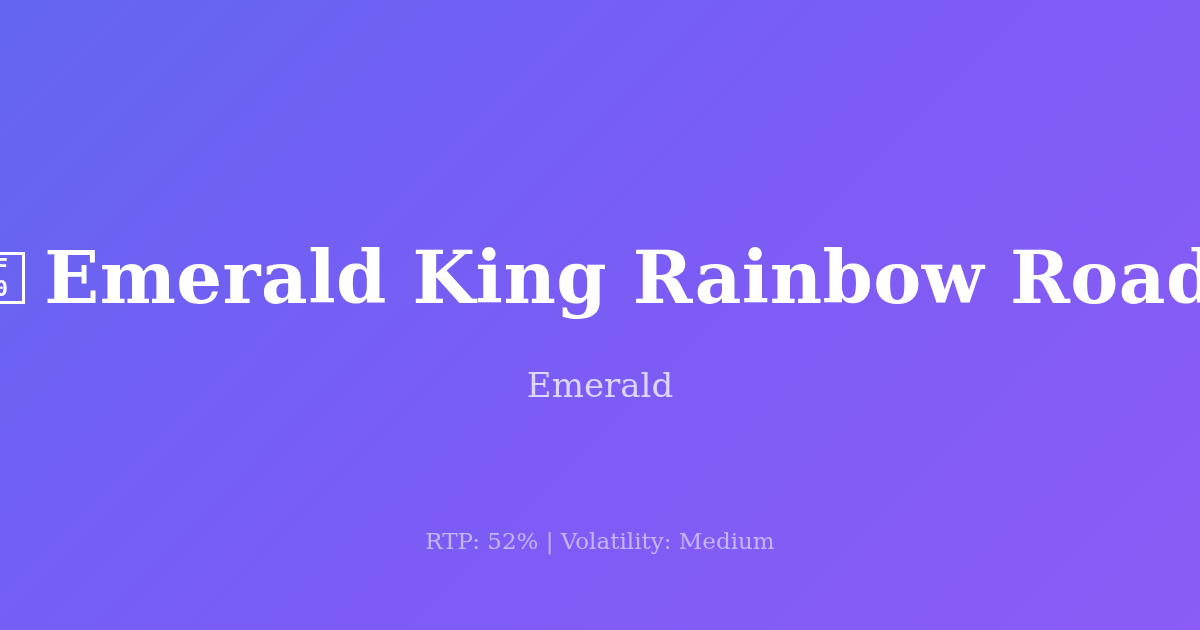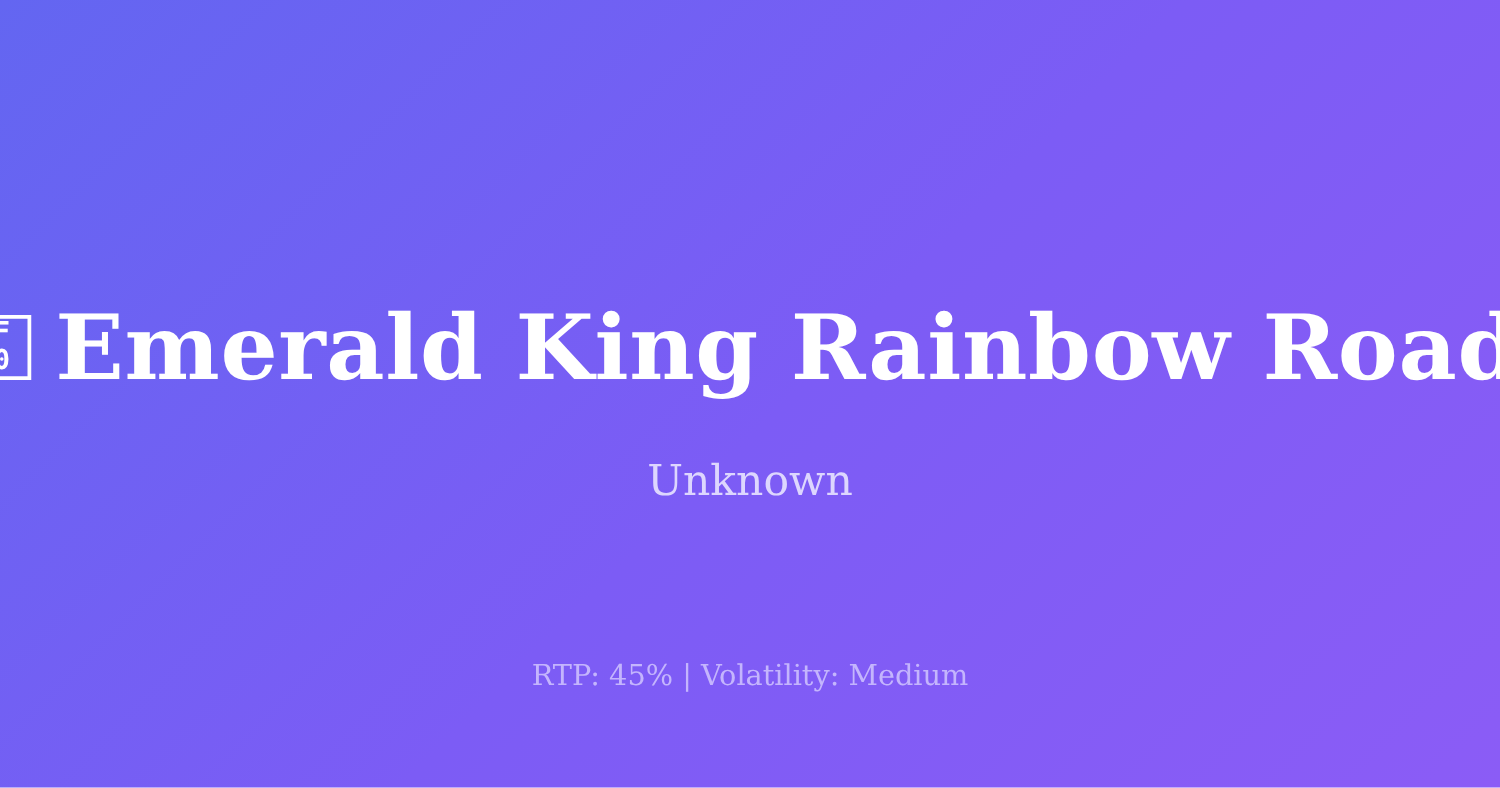--- a/index.html
+++ b/index.html
@@ -111,17 +111,17 @@
   <div class="title-row">
 
     <div class="tofu-icon">
       <span class="tofu-row">1F</span>
       <span class="tofu-row">B0</span>
     </div>
 
     <h1 class="og-title">Emerald King Rainbow Road</h1>
   </div>
 
-  <div class="og-subtitle">Unknown</div>
+  <div class="og-subtitle">Emerald</div>
 
-  <div class="og-footer">RTP: 45% | Volatility: Medium</div>
+  <div class="og-footer">RTP: 52% | Volatility: Medium</div>
 
 </div>
 
 </body></html>

